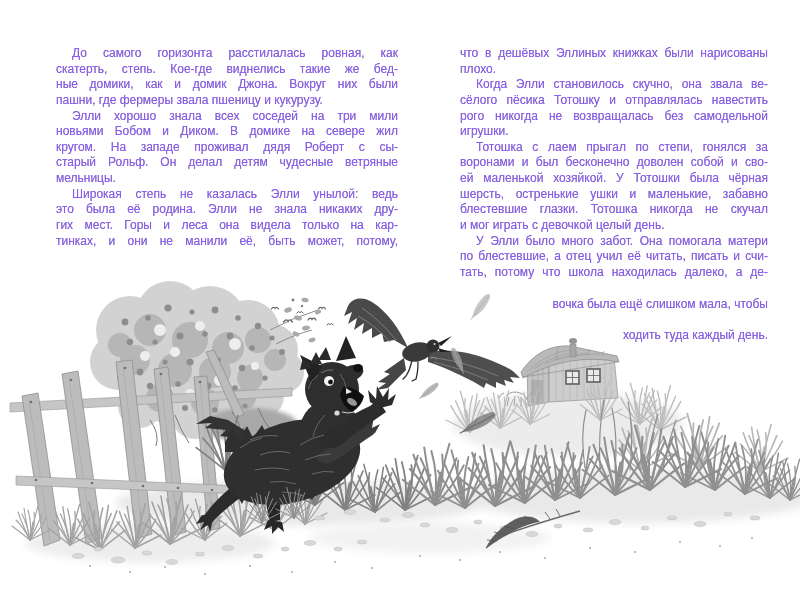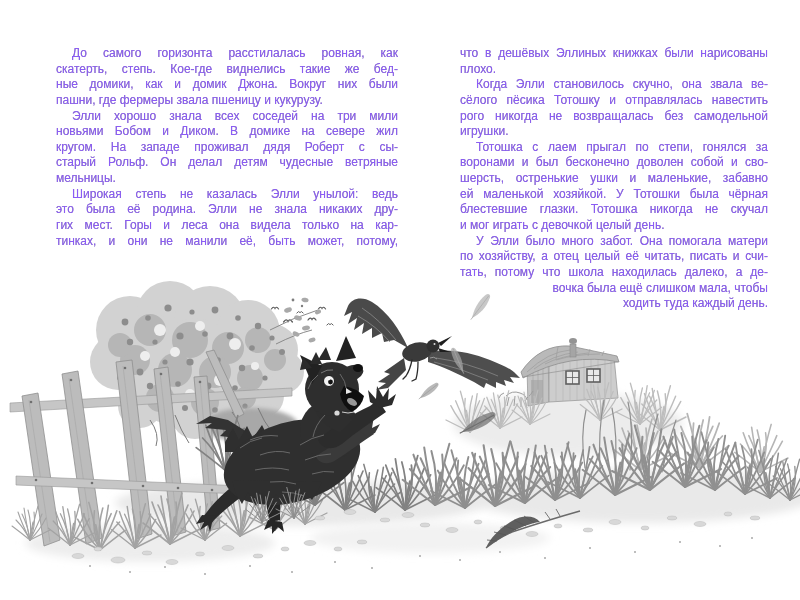--- a/index.html
+++ b/index.html
@@ -10,21 +10,21 @@
   }
   .col{
     position:absolute;top:46px;color:#8b5cf6;
     font-size:12px;line-height:15.65px;
     text-shadow:0 0 0.4px rgba(45,45,45,.5);
   }
   .col.left{left:56px;width:342px;}
   .col.right{left:460px;width:308px;}
   .ln{height:15.65px;overflow:hidden;text-align:justify;text-align-last:justify;}
   .ln.end{text-align-last:left;}
-  .ln.rt{text-align-last:right;}
+  .ln.rt{text-align-last:right;margin-top:16px;}
   .ln.ind{text-indent:16px;}
   #art{position:absolute;left:0;top:270px;width:800px;height:330px;overflow:visible;}
 </style>
 </head>
 <body>
 
 <div class="col left">
   <div class="ln ind">До самого горизонта расстилалась ровная, как</div>
   <div class="ln">скатерть, степь. Кое-где виднелись такие же бед-</div>
   <div class="ln">ные домики, как и домик Джона. Вокруг них были</div>
@@ -42,26 +42,26 @@
 
 <div class="col right">
   <div class="ln">что в дешёвых Эллиных книжках были нарисованы</div>
   <div class="ln end">плохо.</div>
   <div class="ln ind">Когда Элли становилось скучно, она звала ве-</div>
   <div class="ln">сёлого пёсика Тотошку и отправлялась навестить</div>
   <div class="ln">рого никогда не возвращалась без самодельной</div>
   <div class="ln end">игрушки.</div>
   <div class="ln ind">Тотошка с лаем прыгал по степи, гонялся за</div>
   <div class="ln">воронами и был бесконечно доволен собой и сво-</div>
+  <div class="ln">ей маленькой хозяйкой. У Тотошки была чёрная</div>
   <div class="ln">шерсть, остренькие ушки и маленькие, забавно</div>
-  <div class="ln">ей маленькой хозяйкой. У Тотошки была чёрная</div>
   <div class="ln">блестевшие глазки. Тотошка никогда не скучал</div>
   <div class="ln end">и мог играть с девочкой целый день.</div>
   <div class="ln ind">У Элли было много забот. Она помогала матери</div>
-  <div class="ln">по хозяйству, а отец целый её читать, писать и счи-</div>
+  <div class="ln">по блестевшие, а отец учил её читать, писать и счи-</div>
   <div class="ln">тать, потому что школа находилась далеко, а де-</div>
   <div class="ln rt">вочка была ещё слишком мала, чтобы</div>
   <div class="ln rt">ходить туда каждый день.</div>
 </div>
 
 <svg id="art" viewBox="0 270 800 330" xmlns="http://www.w3.org/2000/svg" role="img" aria-label="Чёрный лохматый пёсик Тотошка прыгает и лает на ворону; рядом покосившийся деревянный забор, куст, трава, домик на пригорке и разбросанные перья.">
   <defs>
     <filter id="soft" x="-60%" y="-60%" width="220%" height="220%">
         <feGaussianBlur stdDeviation="4"></feGaussianBlur>
       </filter>

